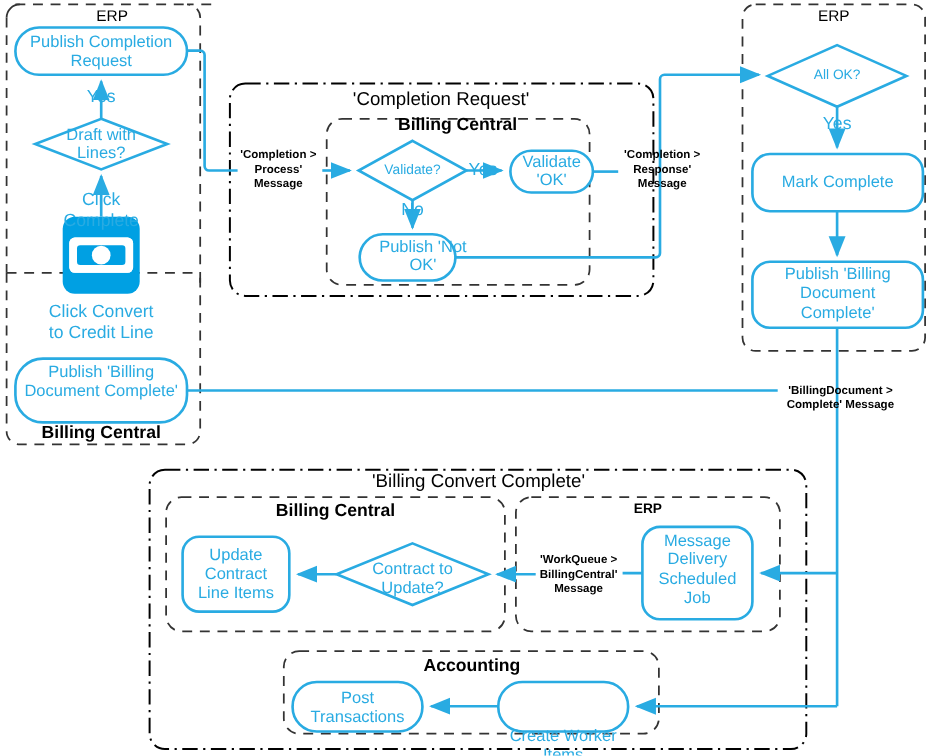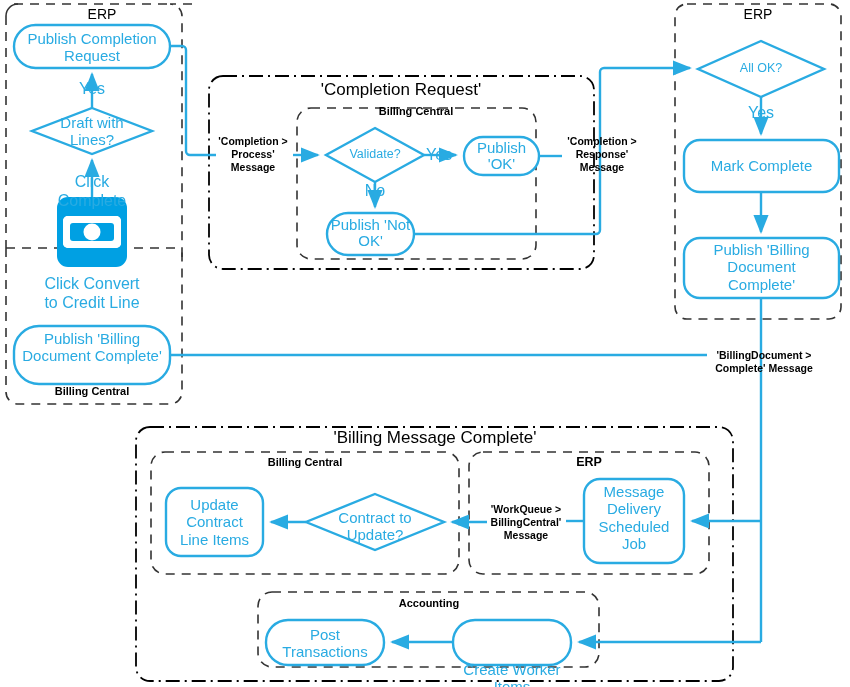--- a/index.html
+++ b/index.html
@@ -6,21 +6,21 @@
   body{font-family:"Liberation Sans", sans-serif;}
   #stage{position:relative;width:850px;height:687px;background:#fff;overflow:hidden;text-decoration:underline;}
   #stage svg{position:absolute;left:0;top:0;width:850px;height:687px;}
   .lbl{position:absolute;text-align:center;line-height:1.16;pointer-events:none;}
   .node-txt{color:#29ABE2;font-size:15px;}
   .node-txt.sm{font-size:12.5px;}
   .edge-lbl{color:#29ABE2;font-size:16px;}
   .msg-lbl{color:#000;font-size:10.5px;font-weight:bold;line-height:1.25;}
   .grp-lbl{color:#000;font-weight:bold;}
   .grp-lbl.erp{font-size:14px;font-weight:normal;}
-  .grp-lbl.bc{font-size:11px;}
+  .grp-lbl.bc{font-size:16px;}
   .grp-lbl.title{font-size:17px;font-weight:normal;}
 </style>
 </head>
 <body>
 
 <div id="stage">
 
   <svg viewBox="0 0 850 687">
     <defs>
       <marker id="arr" markerWidth="9" markerHeight="9" refX="7.2" refY="3.2" orient="auto" markerUnits="strokeWidth">
@@ -142,31 +142,31 @@
 
       <path d="M453,642 H392" marker-end="url(#arr)"></path>
     </g>
   </svg>
 
   <div class="lbl grp-lbl erp" style="left:52px;top:6px;width:100px;">ERP</div>
   <div class="lbl grp-lbl bc" style="left:32px;top:385px;width:120px;">Billing Central</div>
   <div class="lbl grp-lbl title" style="left:301px;top:80px;width:200px;">'Completion Request'</div>
   <div class="lbl grp-lbl bc" style="left:356px;top:105px;width:120px;">Billing Central</div>
   <div class="lbl grp-lbl erp" style="left:708px;top:6px;width:100px;">ERP</div>
-  <div class="lbl grp-lbl title" style="left:325px;top:428px;width:220px;">'Billing Message Complete'</div>
+  <div class="lbl grp-lbl title" style="left:325px;top:428px;width:220px;">'Billing Convert Complete'</div>
   <div class="lbl grp-lbl bc" style="left:245px;top:456px;width:120px;">Billing Central</div>
   <div class="lbl grp-lbl erp" style="left:539px;top:455px;width:100px;font-size:12.5px;font-weight:bold;">ERP</div>
   <div class="lbl grp-lbl bc" style="left:369px;top:597px;width:120px;">Accounting</div>
 
   <div class="lbl node-txt" style="left:18px;top:30px;width:148px;">Publish Completion Request</div>
   <div class="lbl node-txt" style="left:42px;top:114px;width:100px;">Draft with Lines?</div>
   <div class="lbl node-txt" style="left:20px;top:330px;width:144px;">Publish 'Billing Document Complete'</div>
   <div class="lbl node-txt sm" style="left:336px;top:147px;width:78px;">Validate?</div>
-  <div class="lbl node-txt" style="left:466px;top:140px;width:71px;line-height:1.05;">Publish 'OK'</div>
-  <div class="lbl node-txt" style="left:329px;top:217px;width:83px;line-height:1.08;">Publish 'Not OK'</div>
+  <div class="lbl node-txt" style="left:466px;top:140px;width:71px;line-height:1.05;">Validate 'OK'</div>
+  <div class="lbl node-txt" style="left:329px;top:217px;width:83px;line-height:1.08;padding-left:14px;">Publish 'Not OK'</div>
   <div class="lbl node-txt sm" style="left:721px;top:61px;width:80px;">All OK?</div>
   <div class="lbl node-txt" style="left:690px;top:157px;width:143px;">Mark Complete</div>
   <div class="lbl node-txt" style="left:692px;top:241px;width:139px;">Publish 'Billing Document Complete'</div>
   <div class="lbl node-txt" style="left:170px;top:496px;width:89px;">Update Contract Line Items</div>
   <div class="lbl node-txt" style="left:331px;top:509px;width:88px;">Contract to Update?</div>
   <div class="lbl node-txt" style="left:588px;top:483px;width:92px;">Message Delivery Scheduled Job</div>
   <div class="lbl node-txt" style="left:457px;top:626px;width:110px;margin-top:35px;">Create Worker Items</div>
   <div class="lbl node-txt" style="left:270px;top:626px;width:110px;">Post Transactions</div>
 
   <div class="lbl edge-lbl" style="left:67px;top:80px;width:50px;">Yes</div>

